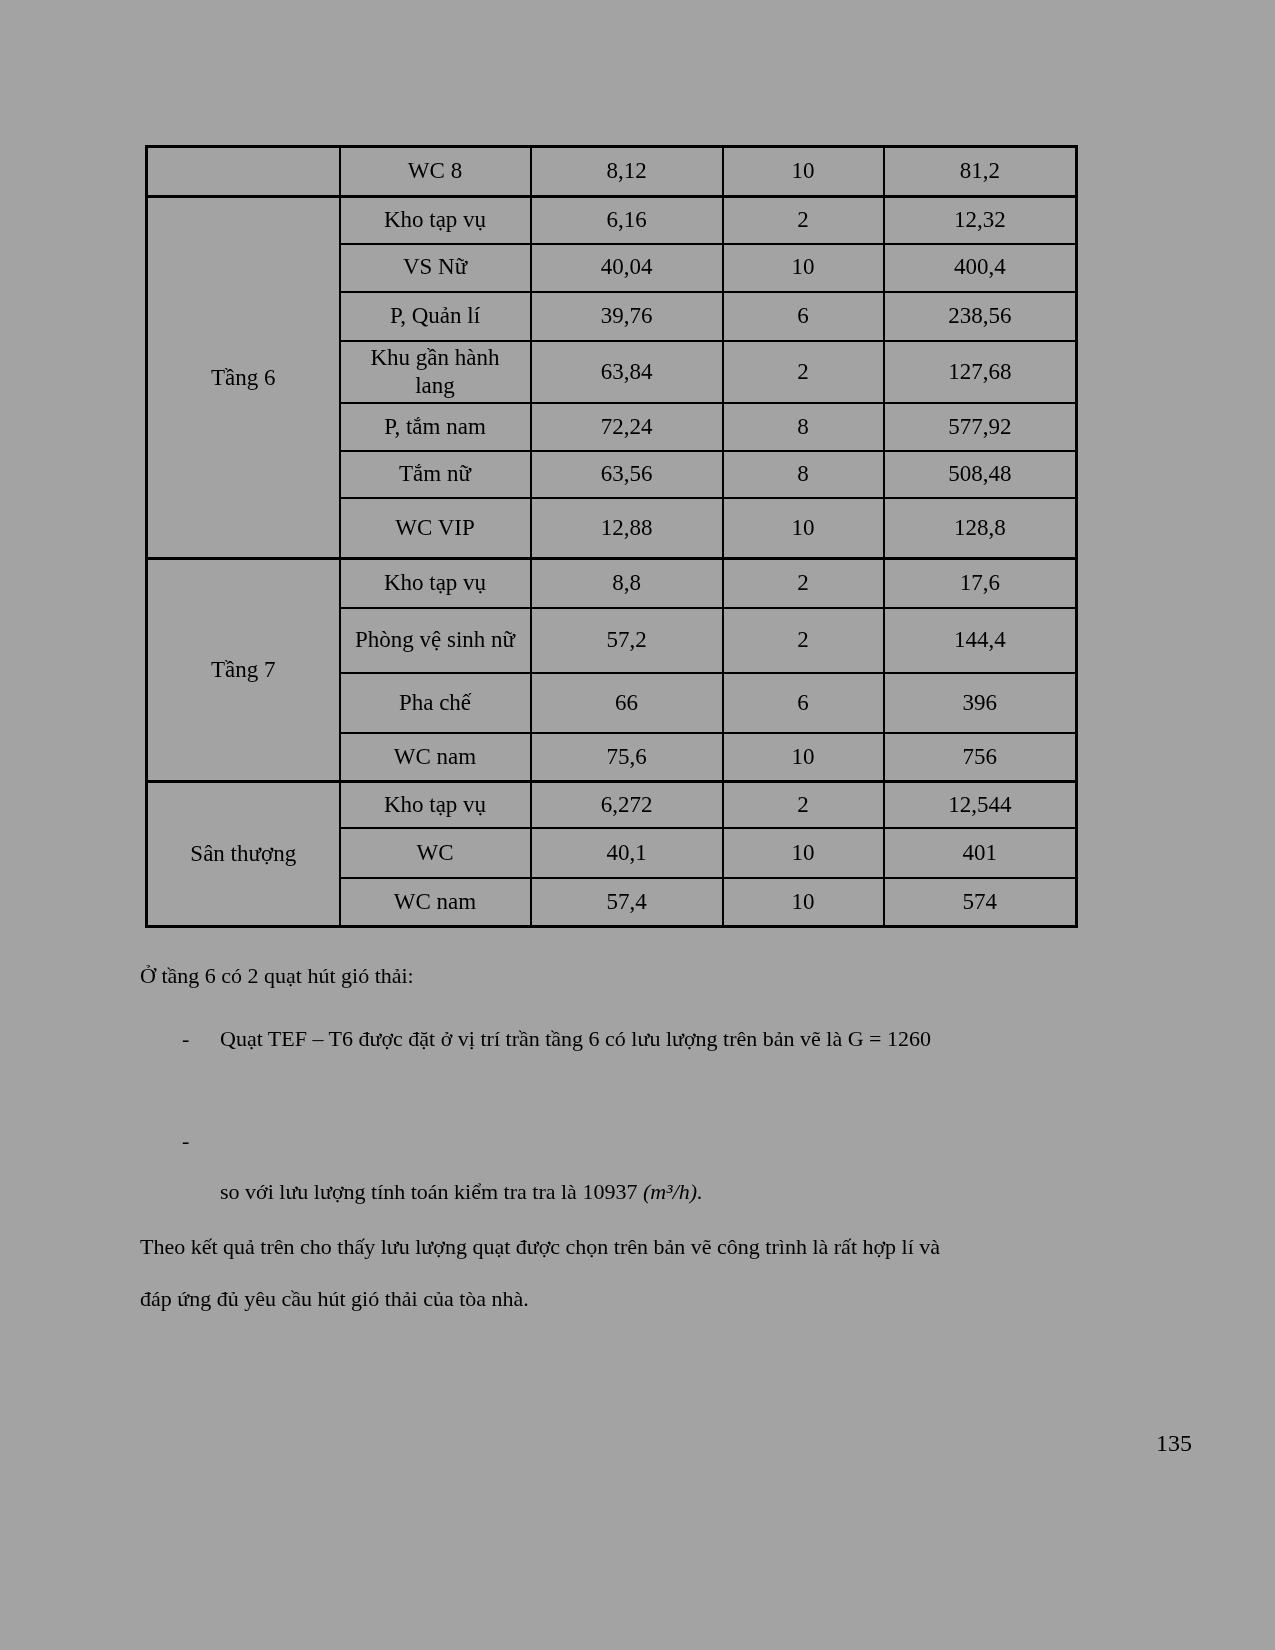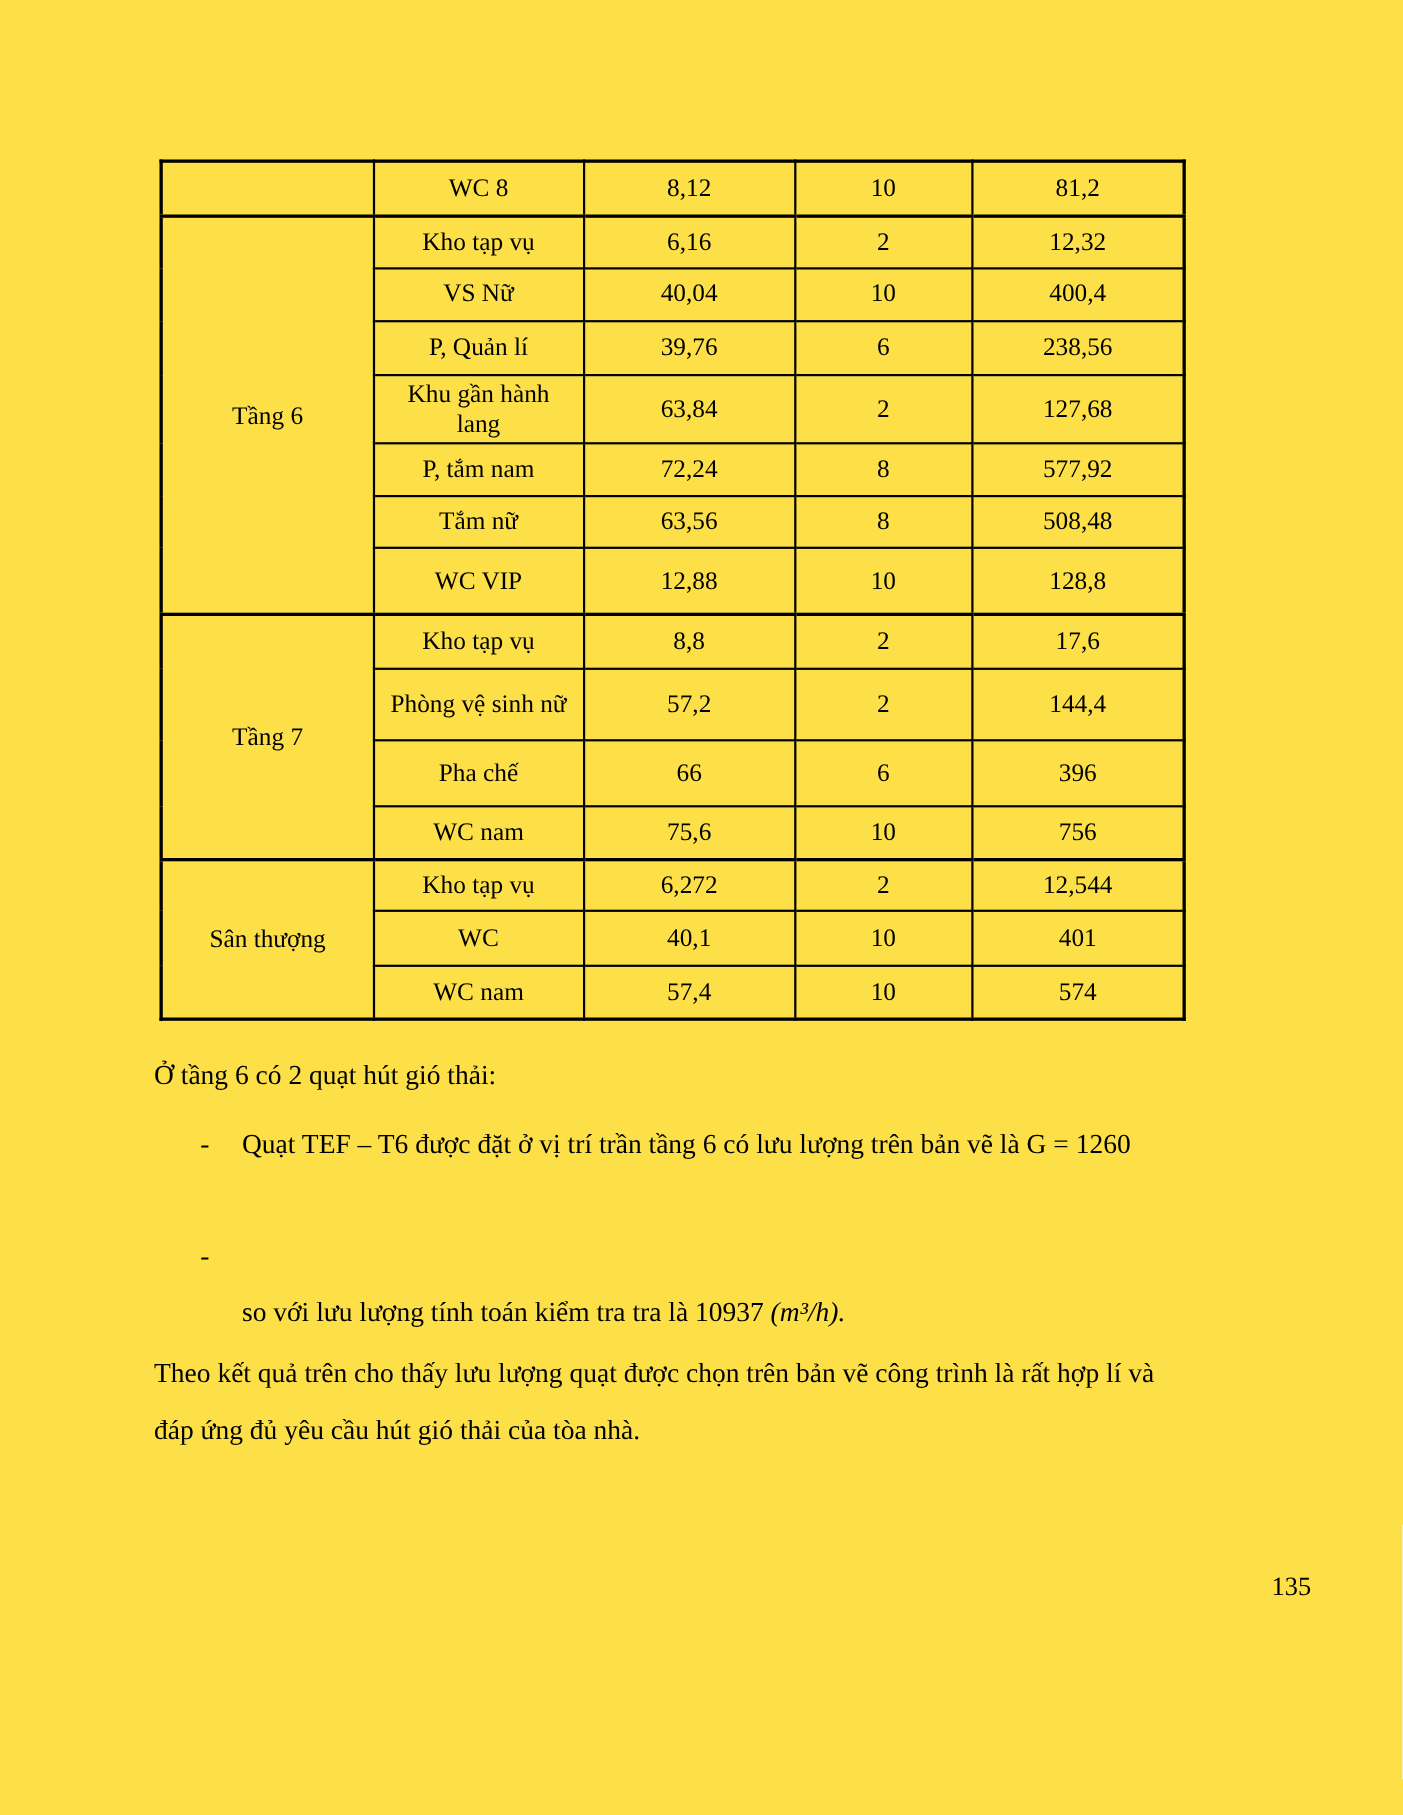--- a/index.html
+++ b/index.html
@@ -4,21 +4,21 @@
 <style>
   html, body {
     margin: 0;
     padding: 0;
     background: #ffffff;
   }
   .page {
     position: relative;
     width: 1275px;
     height: 1650px;
-    background: #fde047;
+    background: #a3a3a3;
     font-family: "Liberation Serif", "DejaVu Serif", serif;
     color: #000000;
     overflow: hidden;
   }
   table.vent {
     position: absolute;
     left: 145px;
     top: 145px;
     width: 930px;
     border-collapse: collapse;
@@ -32,21 +32,21 @@
     font-size: 23px;
     line-height: 1.22;
     padding: 2px 10px;
     overflow: hidden;
   }
   table.vent tr.gsep td {
     border-top-width: 3px;
   }
   .tline {
     position: absolute;
-    font-size: 25px;
+    font-size: 22px;
     white-space: nowrap;
     line-height: 1.2;
   }
   .it { font-style: italic; }
   .pgnum {
     position: absolute;
     left: 1112px;
     top: 1430px;
     font-size: 24px;
     margin-left: 44px;

